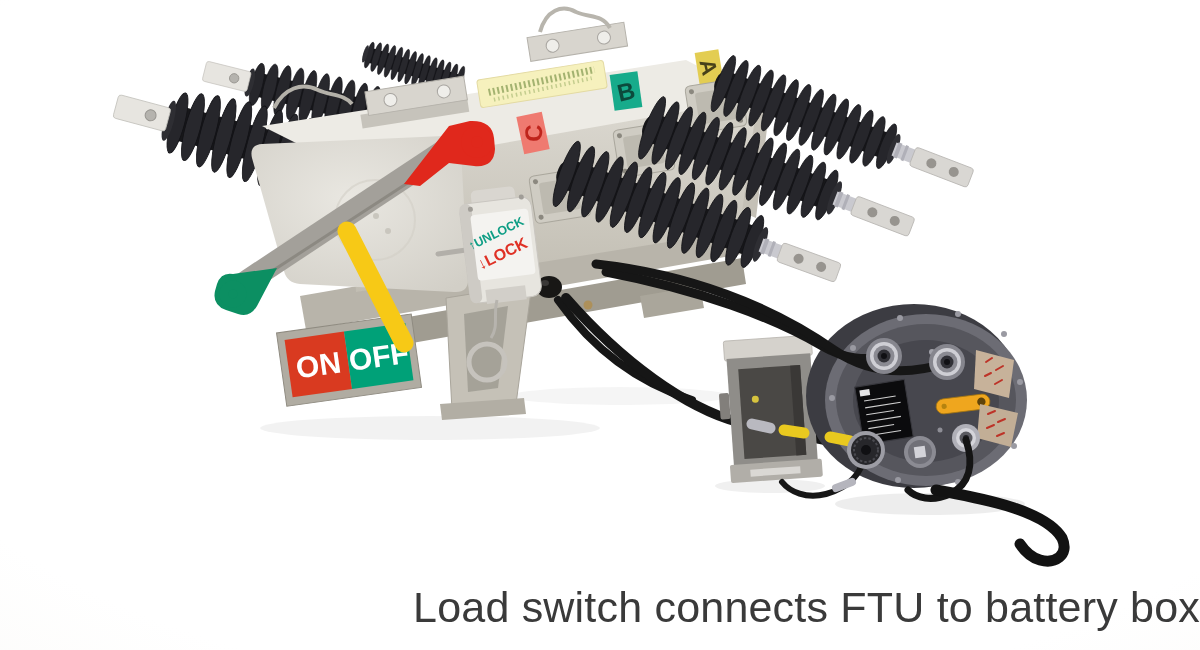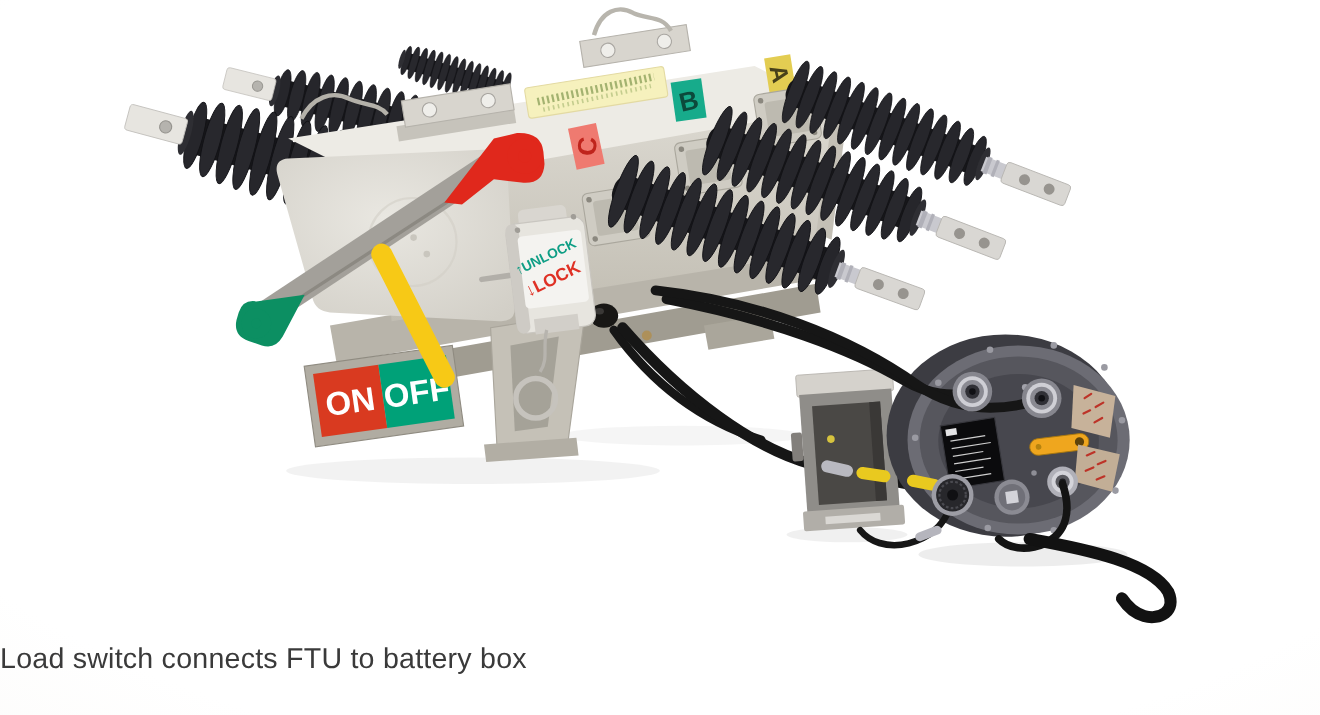--- a/index.html
+++ b/index.html
@@ -3,23 +3,23 @@
 <meta charset="utf-8">
 <style>
   html,body{margin:0;padding:0;background:#ffffff;}
   .stage{
     position:relative;width:1200px;height:650px;overflow:hidden;
     background:radial-gradient(120% 120% at 52% 42%, #ffffff 55%, #f6f4f0 100%);
     font-family:"Liberation Sans", sans-serif;
   }
   .stage svg{position:absolute;left:0;top:0;}
   .caption{
-    position:absolute;left:0;right:0;top:583px;text-align:left;
+    position:absolute;left:0;right:0;top:583px;text-align:right;
     font-family:"Liberation Sans", sans-serif;
-    font-size:26px;font-weight:400;color:#3a3a3a;letter-spacing:0.2px;
+    font-size:43px;font-weight:400;color:#3a3a3a;letter-spacing:0.2px;padding-left:38px;
   }
   svg text{font-family:"Liberation Sans", sans-serif;}
 </style>
 </head>
 <body>
 
 <div class="stage">
 <svg viewBox="0 0 1200 650" width="1200" height="650">
   <defs>
     <linearGradient id="gSide" x1="0" y1="0" x2="0" y2="1">

